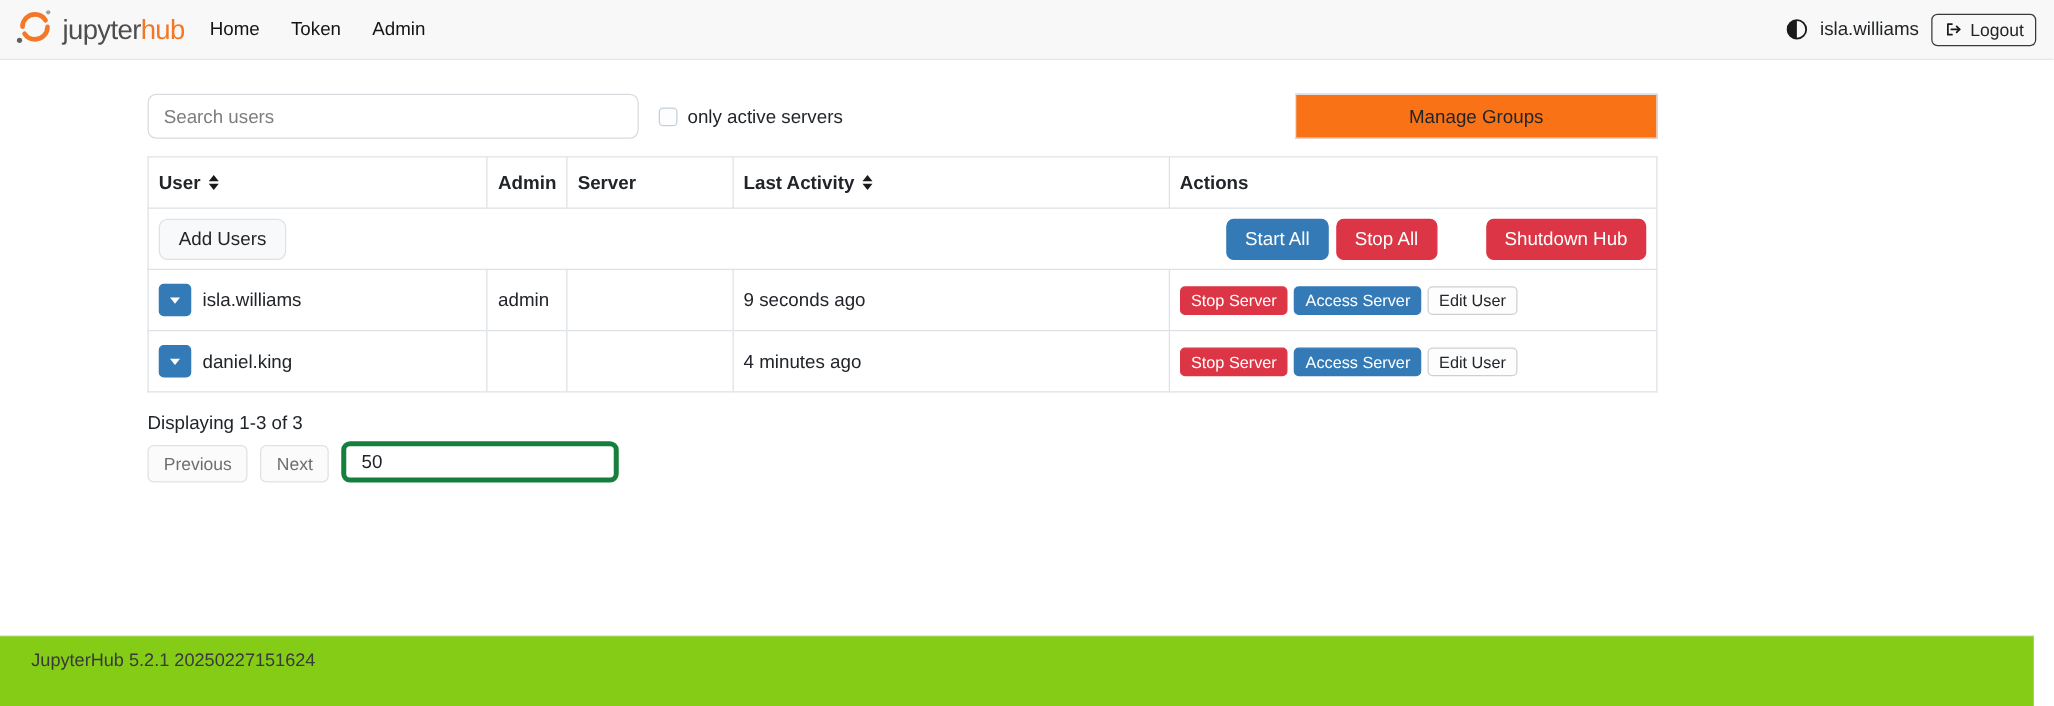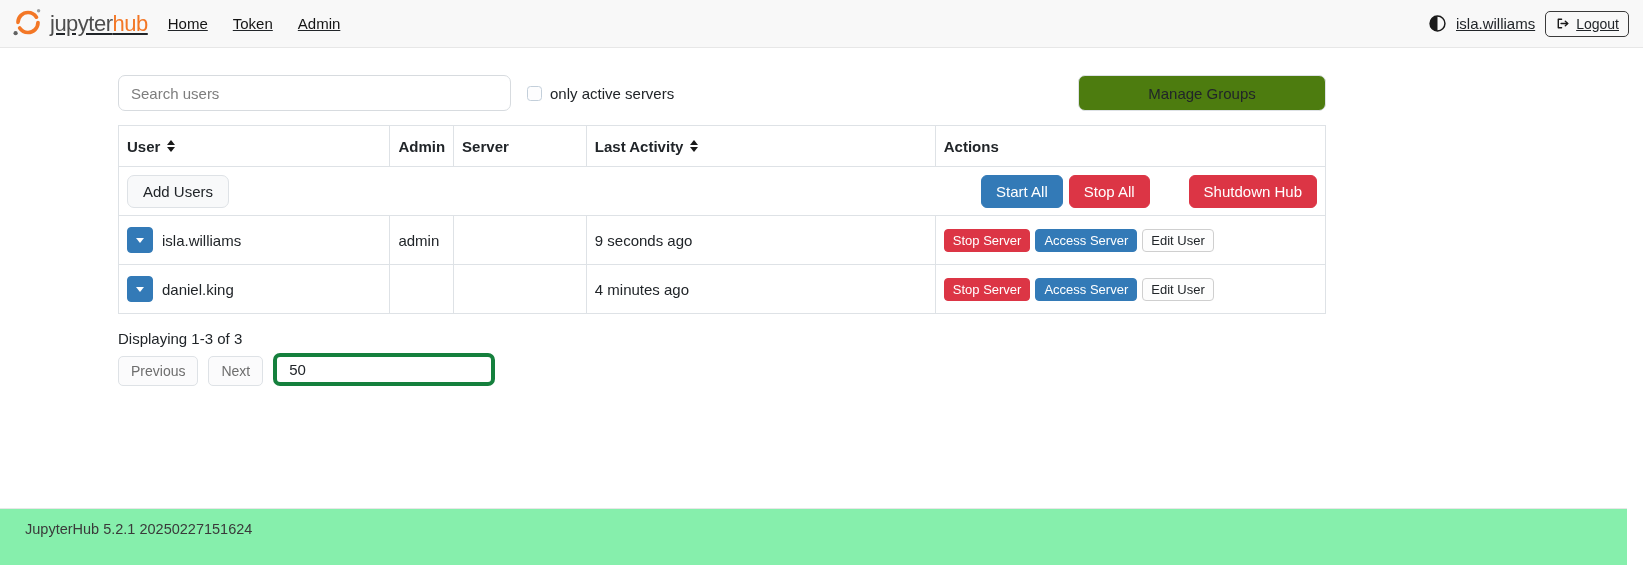--- a/index.html
+++ b/index.html
@@ -13,21 +13,20 @@
   }
 
   
   .navbar {
     height: 48px;
     background: #f8f8f8;
     border-bottom: 1px solid #e7e7e7;
     display: flex;
     align-items: center;
     padding: 0 14px 0 11px;
-    text-decoration: underline;
   }
   .brand { display: flex; align-items: center; gap: 5px; cursor: pointer; }
   .brand-text { font-size: 22px; letter-spacing: -0.5px; }
   .brand-text .jup { color: #4e4e4e; }
   .brand-text .hub { color: #f37726; }
   .nav-links { display: flex; gap: 25px; margin-left: 20px; }
   .nav-link { font-size: 15px; color: #141414; text-decoration: none; cursor: pointer; }
   .nav-right { margin-left: auto; display: flex; align-items: center; gap: 10px; }
   .nav-user { font-size: 15px; color: #212529; }
   .logout-btn {
@@ -52,22 +51,22 @@
   .search-input::placeholder { color: #7d7d7d; }
   .active-filter { display: flex; align-items: center; gap: 8px; margin-left: 16px; }
   .checkbox {
     appearance: none; -webkit-appearance: none;
     width: 15px; height: 15px;
     border: 1px solid #c3cfda; border-radius: 3.5px;
     background: #fdfdfe; cursor: pointer; margin: 0;
   }
   .active-filter-label { font-size: 15px; color: #212529; }
   .manage-groups-btn {
-    margin-left: auto; width: 248px; height: 36px;
-    background: #4d7c0f; border: 1px solid #dee2e6; border-radius: 7px;
+    margin-left: auto; width: 290px; height: 36px;
+    background: #f97316; border: 1px solid #dee2e6; border-radius: 0;
     font-size: 15px; color: #212529; cursor: pointer; font-family: inherit;
   }
 
   
   table.users { margin-top: 14px; width: 100%; border-collapse: collapse; }
   table.users th, table.users td { border: 1px solid #dee2e6; font-size: 15px; }
   table.users th { text-align: left; font-weight: bold; padding: 10px 8px; height: 41px; }
   th.col-user { width: 272px; }
   th.col-admin { width: 62px; }
   th.col-server { width: 133px; }
@@ -120,21 +119,21 @@
   .per-page { margin-left: 10px; display: flex; flex-direction: column; }
   .per-page-label { font-size: 15px; color: #212529; margin-bottom: 7px; }
   .per-page-input {
     width: 222px; height: 33px; border: 4px solid #15803d; border-radius: 7px;
     padding: 0 12px; font-size: 15px; color: #212529; font-family: inherit; outline: none;
   }
 
   
   .footer {
     position: absolute; left: 0; right: 16px; bottom: 0; height: 57px;
-    background: #86efac; border-top: 1px solid #e7e7e7;
+    background: #84cc16; border-top: 1px solid #e7e7e7;
     padding: 11px 0 0 25px;
   }
   .footer-text { font-size: 14.5px; color: #3a3a3a; }
 </style>
 </head>
 <body>
 
 <div class="navbar">
   <div class="brand">
     <span>

